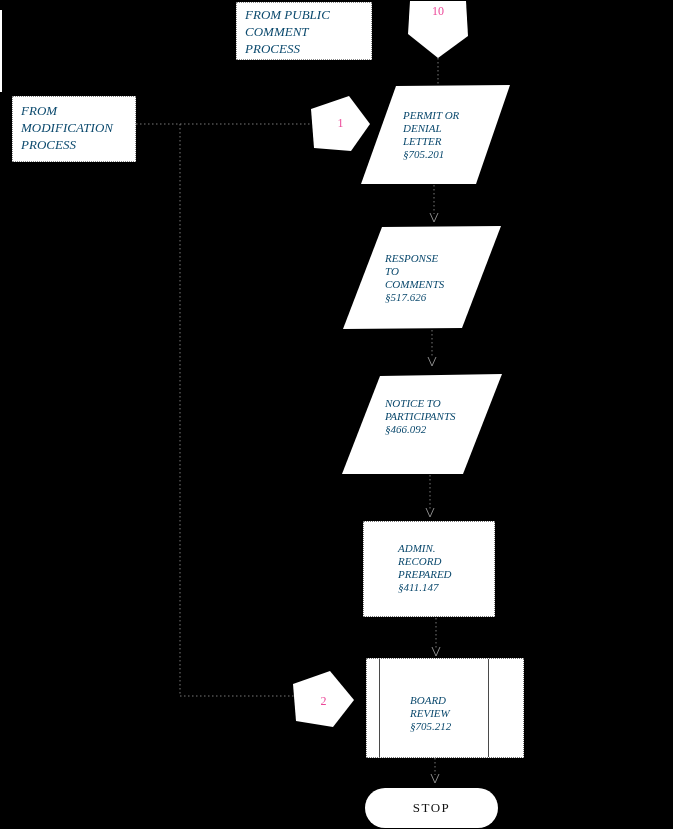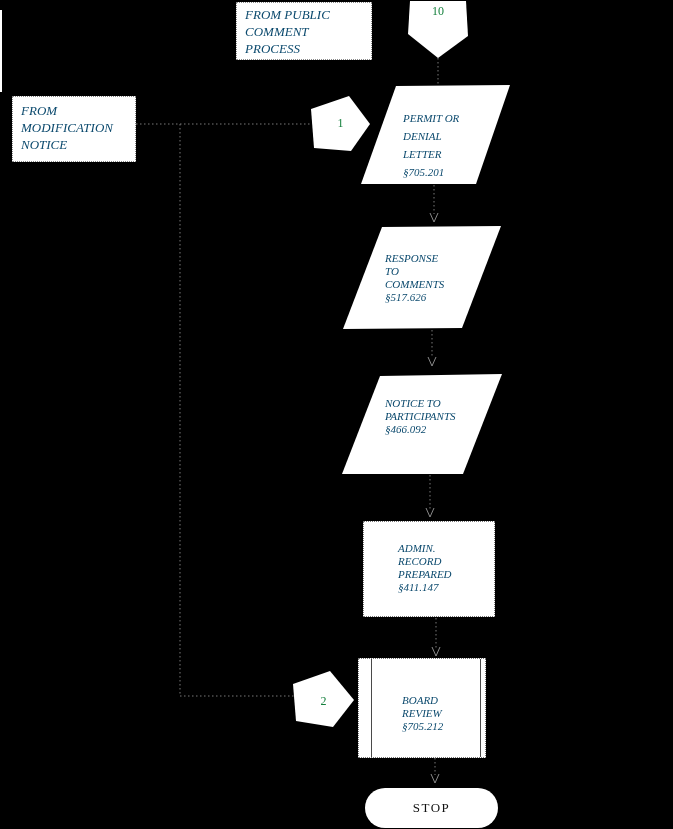--- a/index.html
+++ b/index.html
@@ -22,39 +22,39 @@
   .pent { position:absolute; background:#ffffff; display:flex; }
   #pent-10 { left:408px; top:1px;   width:60px; height:57px;
              clip-path:polygon(2px 0px,58px 0px,60px 35px,30px 57px,0px 33px);
              justify-content:center; align-items:flex-start; padding-top:3px; }
   #pent-1  { left:311px; top:96px;  width:59px; height:55px;
              clip-path:polygon(38px 0px,0px 13px,3px 52px,40px 55px,59px 28px);
              justify-content:center; align-items:center; padding:0 14px 6px 0; }
   #pent-2  { left:293px; top:671px; width:61px; height:60px;
              clip-path:polygon(37px 0px,0px 13px,3px 50px,40px 56px,61px 29px);
              justify-content:center; align-items:center; padding:0 16px 4px 0; }
-  .pent .num { font-size:12px; color:#15803d; }
+  .pent .num { font-size:12px; color:#ec4899; }
 
   
   #doc-permit   { left:361px; top:85px;  width:149px; height:99px;
                   clip-path:polygon(35px 1px,149px 0px,115px 99px,0px 99px); }
-  #doc-permit .lbl   { left:42px; top:24px; font-size:11px; line-height:18px; }
+  #doc-permit .lbl   { left:42px; top:24px; font-size:11px; line-height:13px; }
   #doc-response { left:343px; top:226px; width:158px; height:103px;
                   clip-path:polygon(39px 1px,158px 0px,119px 102px,0px 103px); }
   #doc-response .lbl { left:42px; top:26px; font-size:11px; line-height:13px; }
   #doc-notice   { left:342px; top:374px; width:160px; height:100px;
                   clip-path:polygon(38px 2px,160px 0px,121px 100px,0px 100px); }
   #doc-notice .lbl   { left:43px; top:23px; font-size:11px; line-height:13px; }
 
   
   #rect-admin { left:363px; top:521px; width:132px; height:96px; border:1px dotted #777; }
   #rect-admin .lbl { left:34px; top:20px; font-size:11px; line-height:13px; }
 
   
-  #predef-board { left:358px; top:658px; width:128px; height:100px; border:1px dotted #777;padding-left:44px; }
+  #predef-board { left:366px; top:658px; width:158px; height:100px; border:1px dotted #777;padding-left:44px; }
   #predef-board .lbl { left:43px; top:35px; font-size:11px; line-height:13px; }
   .vline { position:absolute; top:0; bottom:0; width:1px; background:#4a4a4a; }
   .vline.l { left:12px; } .vline.r { left:121px; }
 
   
   #term-stop { left:365px; top:788px; width:133px; height:40px; border-radius:20px;
                display:flex; align-items:center; justify-content:center;
                font-size:13px; letter-spacing:1.5px; }
 
   
@@ -88,21 +88,21 @@
   </svg>
 
   <div class="shape" id="box-public">
     <div class="lbl">FROM PUBLIC
 COMMENT
 PROCESS</div>
   </div>
   <div class="shape" id="box-modif">
     <div class="lbl">FROM
 MODIFICATION
-NOTICE</div>
+PROCESS</div>
   </div>
 
   <div class="pent" id="pent-10">
     <span class="num">10</span>
   </div>
   <div class="pent" id="pent-1">
     <span class="num">1</span>
   </div>
   <div class="pent" id="pent-2">
     <span class="num">2</span>

